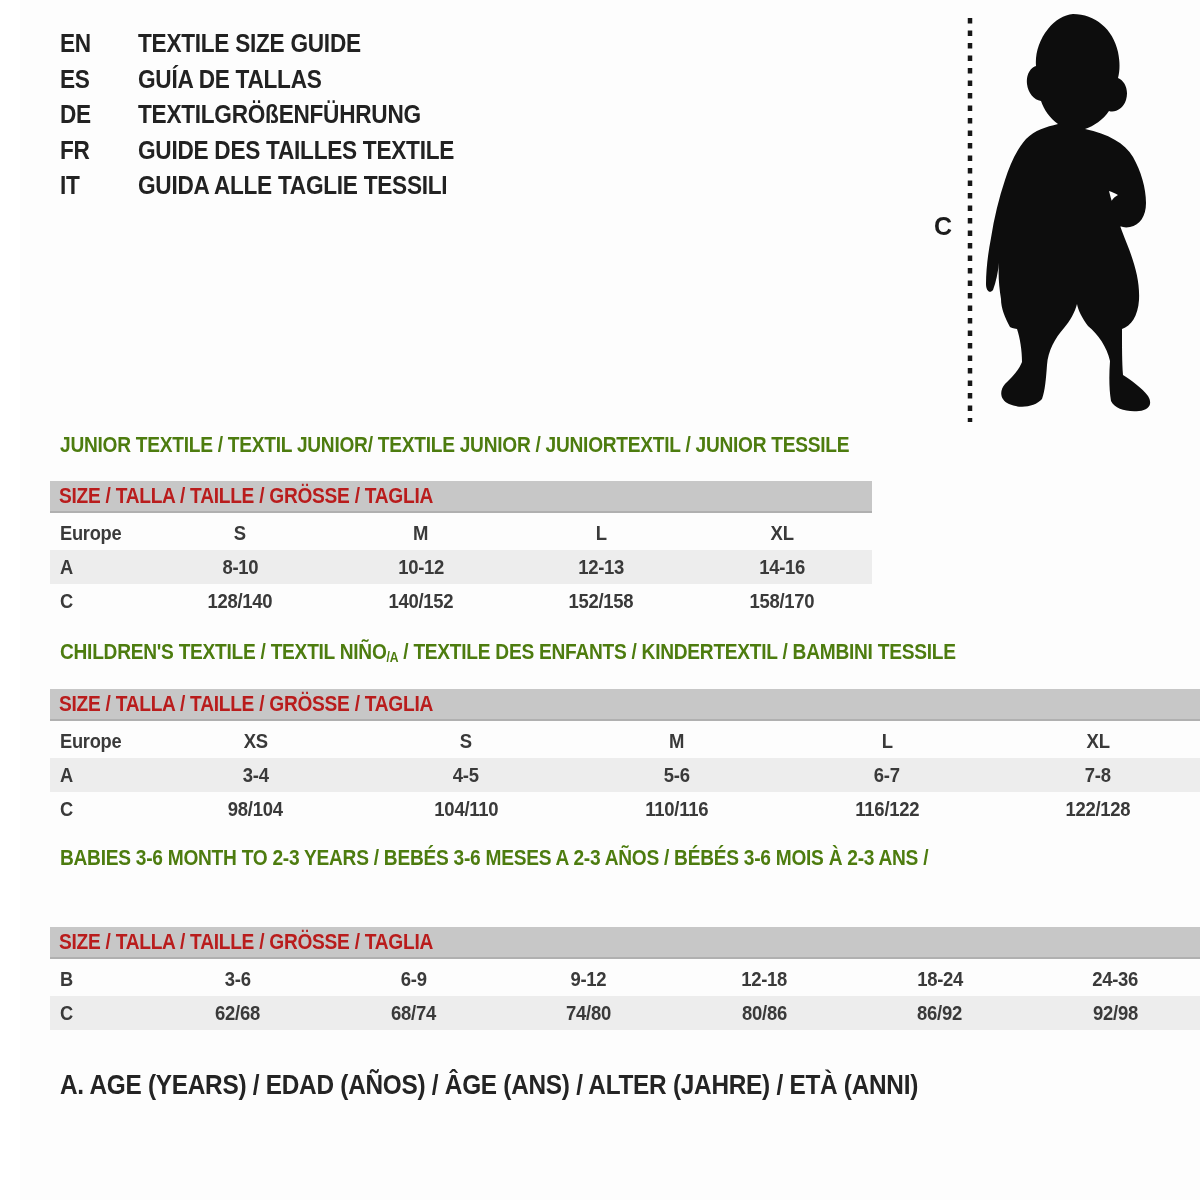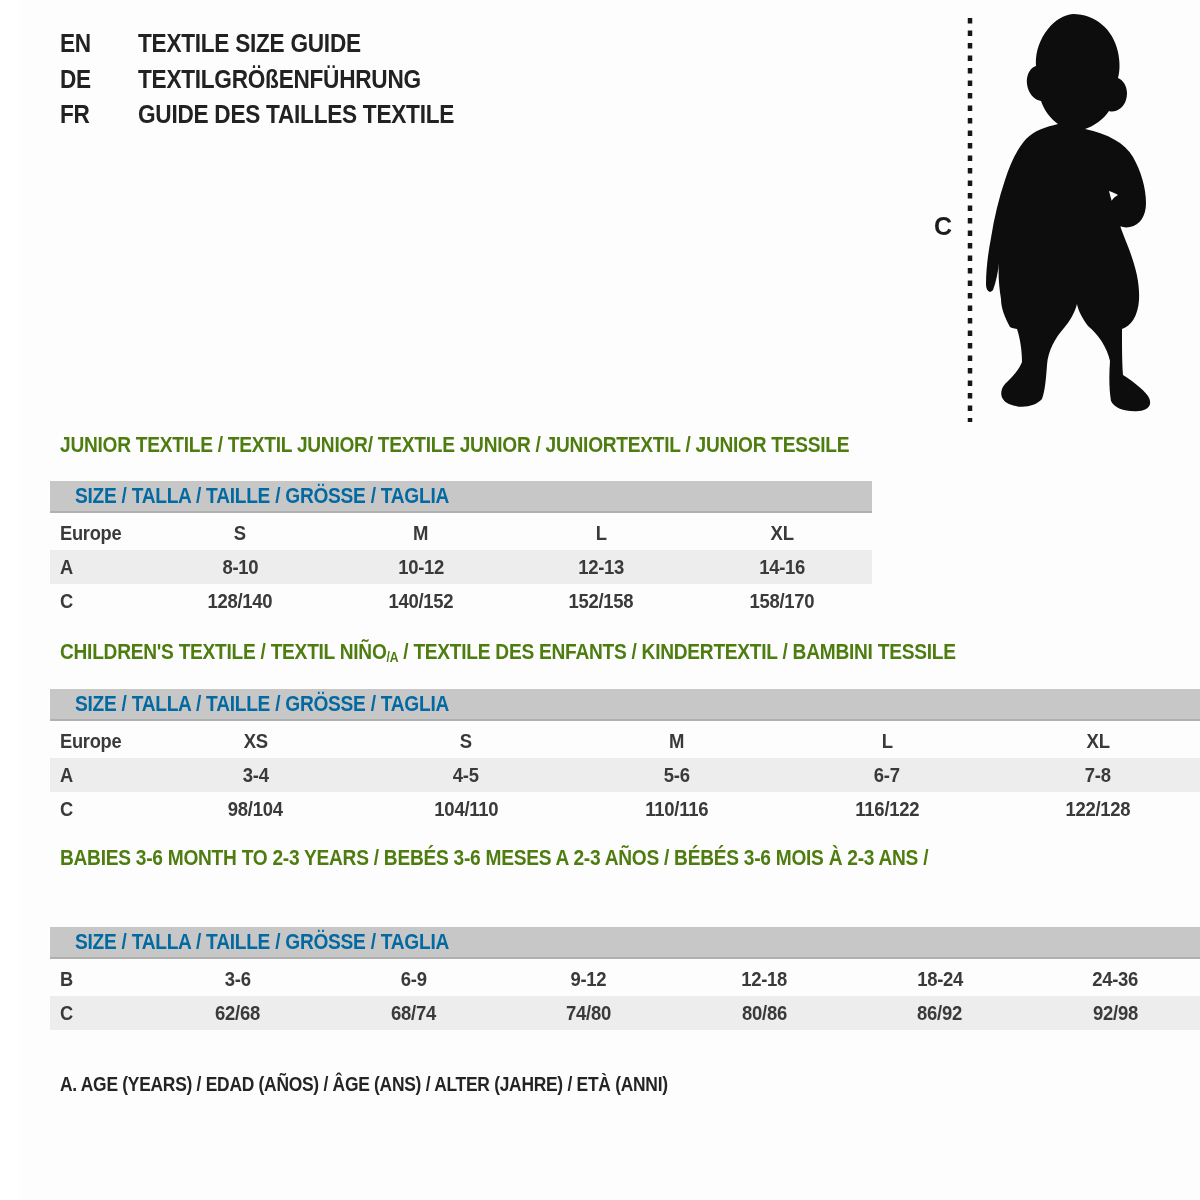--- a/index.html
+++ b/index.html
@@ -34,50 +34,58 @@
   .heading-sub { font-size: 14px; vertical-align: -3px; font-weight: 700; }
 
   
   .tbl { position: absolute; left: 30px; }
   .t-junior   { top: 481px; width: 822px; }
   .t-children { top: 689px; width: 1153px; }
   .t-babies   { top: 927px; width: 1153px; }
   .size-bar {
     height: 32px; box-sizing: border-box;
     background: #c7c7c7; border-bottom: 2px solid #b0b0b0;
-    display: flex; align-items: center; padding-left: 25px;
-    font-size: 22px; font-weight: 700; color: #0369a1;
+    display: flex; align-items: center; padding-left: 9px;
+    font-size: 22px; font-weight: 700; color: #b91c1c;
     margin-bottom: 3px;
   }
   .trow { display: flex; height: 34px; align-items: center; font-size: 21px; font-weight: 700; color: #3a3a3a; }
   .trow.striped { background: #ededed; }
   .tlabel { width: 100px; flex: 0 0 100px; padding-left: 10px; box-sizing: border-box; }
   .tcell { flex: 1 1 0; text-align: center; }
 
   
   .legend { position: absolute; left: 40px; top: 1066px; }
-  .legend-line { height: 37.5px; display: flex; align-items: center; font-size: 20px; font-weight: 700; color: #242424; }
+  .legend-line { height: 37.5px; display: flex; align-items: center; font-size: 28px; font-weight: 700; color: #242424; }
 </style>
 </head>
 <body>
 
 <div class="canvas">
 
   <div class="langs">
     <div class="lang-row">
       <span class="lang-code"><span class="cx">EN</span></span>
       <span class="cx">TEXTILE SIZE GUIDE</span>
     </div>
     <div class="lang-row">
+      <span class="lang-code"><span class="cx">ES</span></span>
+      <span class="cx">GUÍA DE TALLAS</span>
+    </div>
+    <div class="lang-row">
       <span class="lang-code"><span class="cx">DE</span></span>
       <span class="cx">TEXTILGRÖßENFÜHRUNG</span>
     </div>
     <div class="lang-row">
       <span class="lang-code"><span class="cx">FR</span></span>
       <span class="cx">GUIDE DES TAILLES TEXTILE</span>
+    </div>
+    <div class="lang-row">
+      <span class="lang-code"><span class="cx">IT</span></span>
+      <span class="cx">GUIDA ALLE TAGLIE TESSILI</span>
     </div>
   </div>
 
   <div class="c-label">C</div>
   <svg class="figure-svg" viewBox="0 0 260 420" aria-hidden="true">
     <line x1="50" y1="8" x2="50" y2="412" stroke="#161616" stroke-width="4.5" stroke-dasharray="5.5 7"></line>
     <path fill="#0d0d0d" d="
       M153,4
       C175,4 193,19 198,42
       C200,52 200,60 198,68

